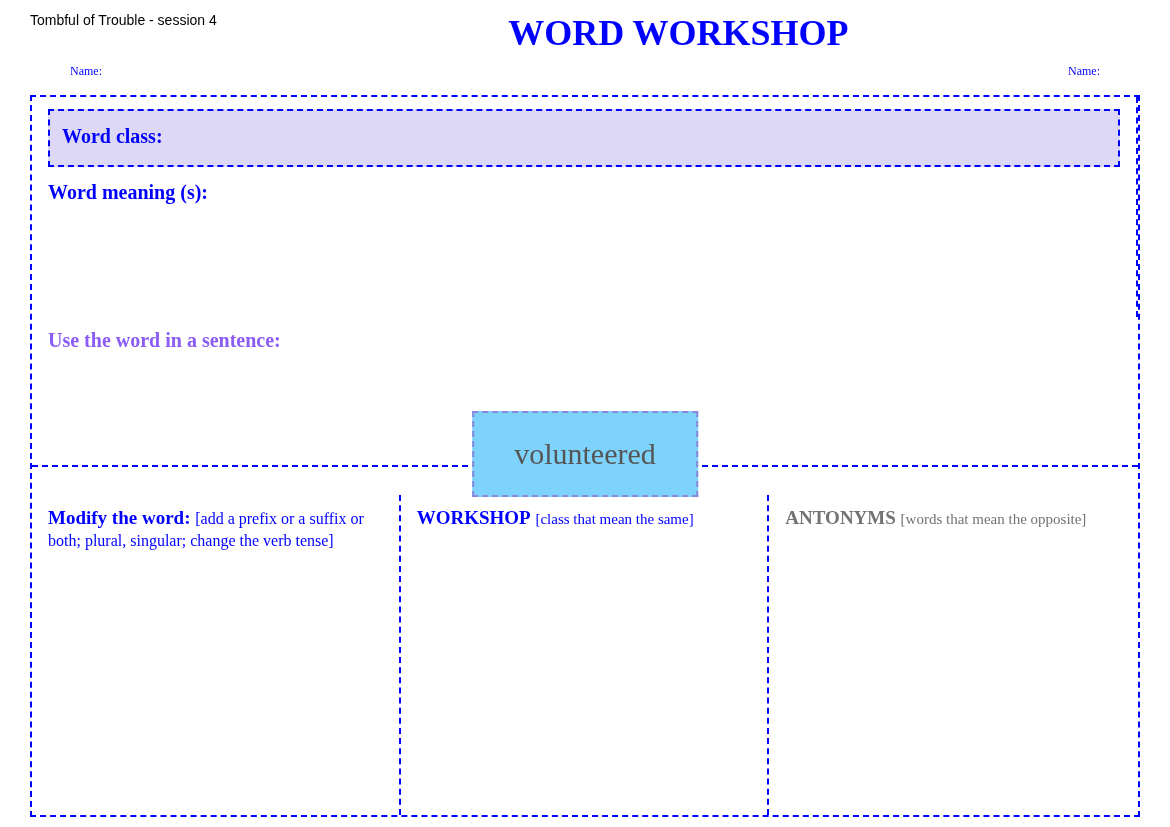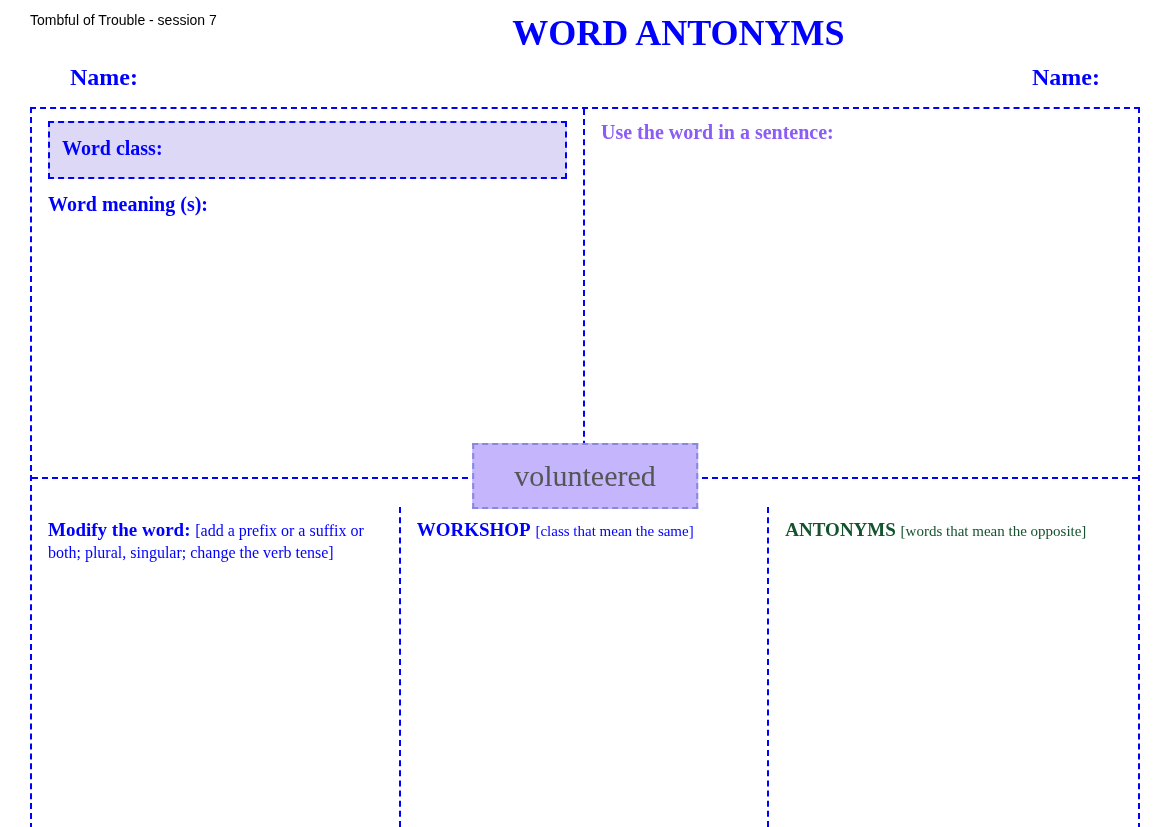--- a/index.html
+++ b/index.html
@@ -38,36 +38,36 @@
     }
 
     .name-date-row {
       display: flex;
       justify-content: space-between;
       padding: 6px 40px;
       margin-bottom: 10px;
     }
 
     .name-label, .date-label {
-      font-size: 24px;
-      font-weight: bold;
+      font-size: 12px;
+      font-weight: normal;
       color: blue;
     }
 
     .outer-grid {
       border: 2px dashed blue;
       display: grid;
       grid-template-rows: auto auto;
       width: 100%;
     }
 
     
     .top-section {
       display: grid;
-      grid-template-columns: 1fr 1fr;
+      grid-template-columns: 1fr;
       border-bottom: 2px dashed blue;
       min-height: 370px;
     }
 
     .left-top {
       border-right: 2px dashed blue;
       padding: 12px 16px;
       position: relative;
     }
 
@@ -105,23 +105,23 @@
 
     .top-section-wrapper {
       position: relative;
     }
 
     .center-word-box {
       position: absolute;
       bottom: -30px;
       left: 50%;
       transform: translateX(-50%);
-      background: #c4b5fd;
+      background: #7dd3fc;
       border: 2px dashed #8888dd;
-      padding: 14px 40px;
+      padding: 24px 40px;
       font-size: 30px;
       color: #555;
       z-index: 10;
       white-space: nowrap;
     }
 
     
     .bottom-section {
       display: grid;
       grid-template-columns: 1fr 1fr 1fr;
@@ -157,34 +157,34 @@
     }
 
     .synonyms-sub {
       font-size: 15px;
       font-weight: normal;
     }
 
     .antonyms-label {
       font-size: 19px;
       font-weight: bold;
-      color: #14532d;
+      color: #737373;
     }
 
     .antonyms-sub {
       font-size: 15px;
       font-weight: normal;
     }
   </style>
 </head>
 <body>
 
 <div class="top-bar">
-  <span class="session-label">Tombful of Trouble - session 7</span>
-  <span class="main-title">WORD ANTONYMS</span>
+  <span class="session-label">Tombful of Trouble - session 4</span>
+  <span class="main-title">WORD WORKSHOP</span>
 </div>
 
 <div class="name-date-row">
   <span class="name-label">Name:</span>
   <span class="date-label">Name:</span>
 </div>
 
 <div class="outer-grid">
 
   <div class="top-section-wrapper" style="position:relative;">

